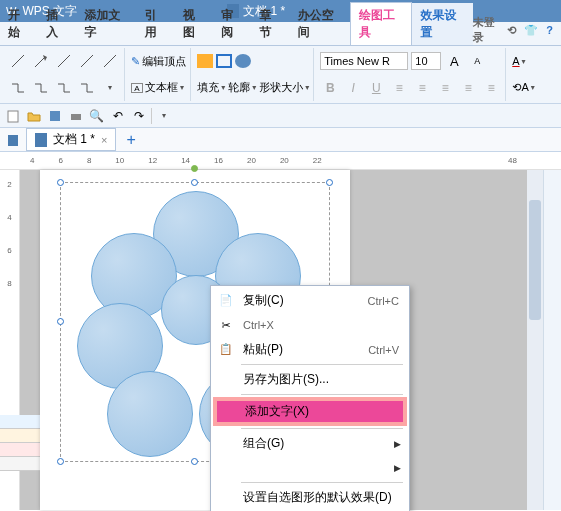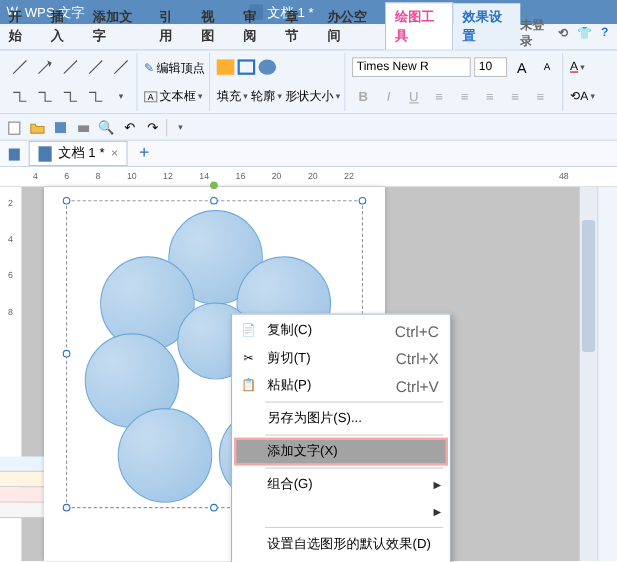--- a/index.html
+++ b/index.html
@@ -13,21 +13,21 @@
 .menubar .tab.active { background: #fff; border: 1px solid #b5c8e0; border-bottom: none; color: #ec4899; }
 .menubar .tab.effect { color: #2a72c8; background: #e8f0fa; }
 .menubar .right { margin-left: auto; display: flex; align-items: center; gap: 8px; padding-right: 8px; font-size: 11px; color: #666; }
 .ribbon { background: #f0f5fb; height: 58px; border-bottom: 1px solid #c5d5e8; display: flex; padding: 2px 4px; gap: 2px; }
 .rgroup { border-right: 1px solid #d0dce8; padding: 0 4px; display: flex; flex-direction: column; justify-content: space-around; }
 .rrow { display: flex; gap: 3px; align-items: center; }
 .rbtn { width: 20px; height: 20px; display: flex; align-items: center; justify-content: center; cursor: pointer; }
 .rlabel { font-size: 11px; display: flex; align-items: center; gap: 2px; cursor: pointer; }
 .dd { font-size: 8px; color: #555; }
 .rinput { font-size: 11px; border: 1px solid #c0c0c0; padding: 1px 3px; background: #fff; height: 18px; }
-.fontname { width: 108px; }
+.fontname { width: 88px; }
 .fontsize { width: 30px; }
 .qat { background: #f0f5fb; height: 24px; border-bottom: 1px solid #c5d5e8; display: flex; align-items: center; padding: 0 4px; gap: 3px; }
 .qatbtn { width: 18px; height: 18px; display: flex; align-items: center; justify-content: center; cursor: pointer; }
 .docbar { height: 24px; background: #f7f9fc; border-bottom: 1px solid #c5d5e8; display: flex; align-items: center; padding: 0 4px; gap: 4px; }
 .doctab { display: flex; align-items: center; padding: 2px 8px; background: #fff; border: 1px solid #b5c8e0; gap: 6px; font-size: 12px; }
 .closex { color: #888; cursor: pointer; font-size: 11px; }
 .plus { color: #2a72c8; font-size: 16px; cursor: pointer; padding: 0 6px; }
 .ruler { height: 18px; background: #fff; border-bottom: 1px solid #e0e0e0; display: flex; align-items: center; font-size: 8px; color: #666; padding-left: 30px; gap: 24px; }
 .workspace { height: 340px; background: #c5c5c5; position: relative; display: flex; }
 .vruler { width: 20px; background: #fff; border-right: 1px solid #e0e0e0; display: flex; flex-direction: column; align-items: center; font-size: 8px; color: #666; padding-top: 10px; gap: 24px; }
@@ -37,24 +37,24 @@
 .h-nw { left: -4px; top: -4px; } .h-n { left: 50%; top: -4px; margin-left: -4px; } .h-ne { right: -4px; top: -4px; }
 .h-w { left: -4px; top: 50%; margin-top: -4px; } .h-e { right: -4px; top: 50%; margin-top: -4px; }
 .h-sw { left: -4px; bottom: -4px; } .h-s { left: 50%; bottom: -4px; margin-left: -4px; } .h-se { right: -4px; bottom: -4px; }
 .rot { left: 50%; top: -18px; margin-left: -4px; background: #7fb850; border-color: #7fb850; }
 .circ { position: absolute; background: radial-gradient(ellipse at 30% 30%, #c5dcf0, #9bc2e4); border: 1px solid #6ea8d8; border-radius: 50%; }
 .rightrail { position: absolute; right: 0; top: 0; width: 18px; height: 100%; background: #f0f5fb; border-left: 1px solid #d0dce8; }
 .scrollbar { position: absolute; right: 18px; top: 0; width: 16px; height: 100%; background: #e8edf4; }
 .thumb { position: absolute; left: 2px; top: 30px; width: 12px; height: 120px; background: #c0cfe0; border-radius: 3px; }
 .ctxmenu { position: absolute; left: 210px; top: 285px; width: 200px; background: #fff; border: 1px solid #aab8cc; box-shadow: 2px 2px 6px rgba(0,0,0,0.25); z-index: 100; padding: 2px; }
 .ctxitem { display: flex; align-items: center; padding: 4px 8px 4px 4px; cursor: pointer; position: relative; }
-.ctxitem.hl { background: #a3a3a3; border: 2px solid #fca5a5; padding: 2px 6px 2px 2px; justify-content: space-between; }
+.ctxitem.hl { background: #ec4899; border: 4px solid #fca5a5; padding: 2px 6px 2px 2px; justify-content: space-between; }
 .ctxicon { width: 18px; height: 16px; margin-right: 8px; display: flex; align-items: center; justify-content: center; font-size: 11px; }
 .ctxlabel { flex: 1; font-size: 12px; }
-.ctxshort { color: #666; font-size: 14px; }
+.ctxshort { color: #666; font-size: 11px; }
 .ctxarrow { position: absolute; right: 6px; color: #333; font-size: 9px; }
 .ctxsep { height: 1px; background: #d0d0d0; margin: 2px 4px 2px 28px; }
 .taskpanel { position: absolute; left: 0; top: 245px; width: 40px; }
 .tprow { height: 14px; border-bottom: 1px solid #ccc; background: #f5f5f5; }
 .tprow.c1 { background: #e8f4ff; } .tprow.c2 { background: #ffe8e8; } .tprow.c3 { background: #fff4e0; }
 </style>
 </head>
 <body>
 
 <div class="titlebar">
@@ -314,21 +314,20 @@
 </div>
 
 <div class="ctxmenu">
   <div class="ctxitem">
     <span class="ctxicon">📄</span>
     <span class="ctxlabel">复制(C)</span>
     <span class="ctxshort">Ctrl+C</span>
   </div>
   <div class="ctxitem">
     <span class="ctxicon">✂</span>
-    <span class="ctxlabel">剪切(T)</span>
     <span class="ctxshort">Ctrl+X</span>
   </div>
   <div class="ctxitem">
     <span class="ctxicon">📋</span>
     <span class="ctxlabel">粘贴(P)</span>
     <span class="ctxshort">Ctrl+V</span>
   </div>
   <div class="ctxsep"></div>
   <div class="ctxitem">
     <span class="ctxicon"></span>

